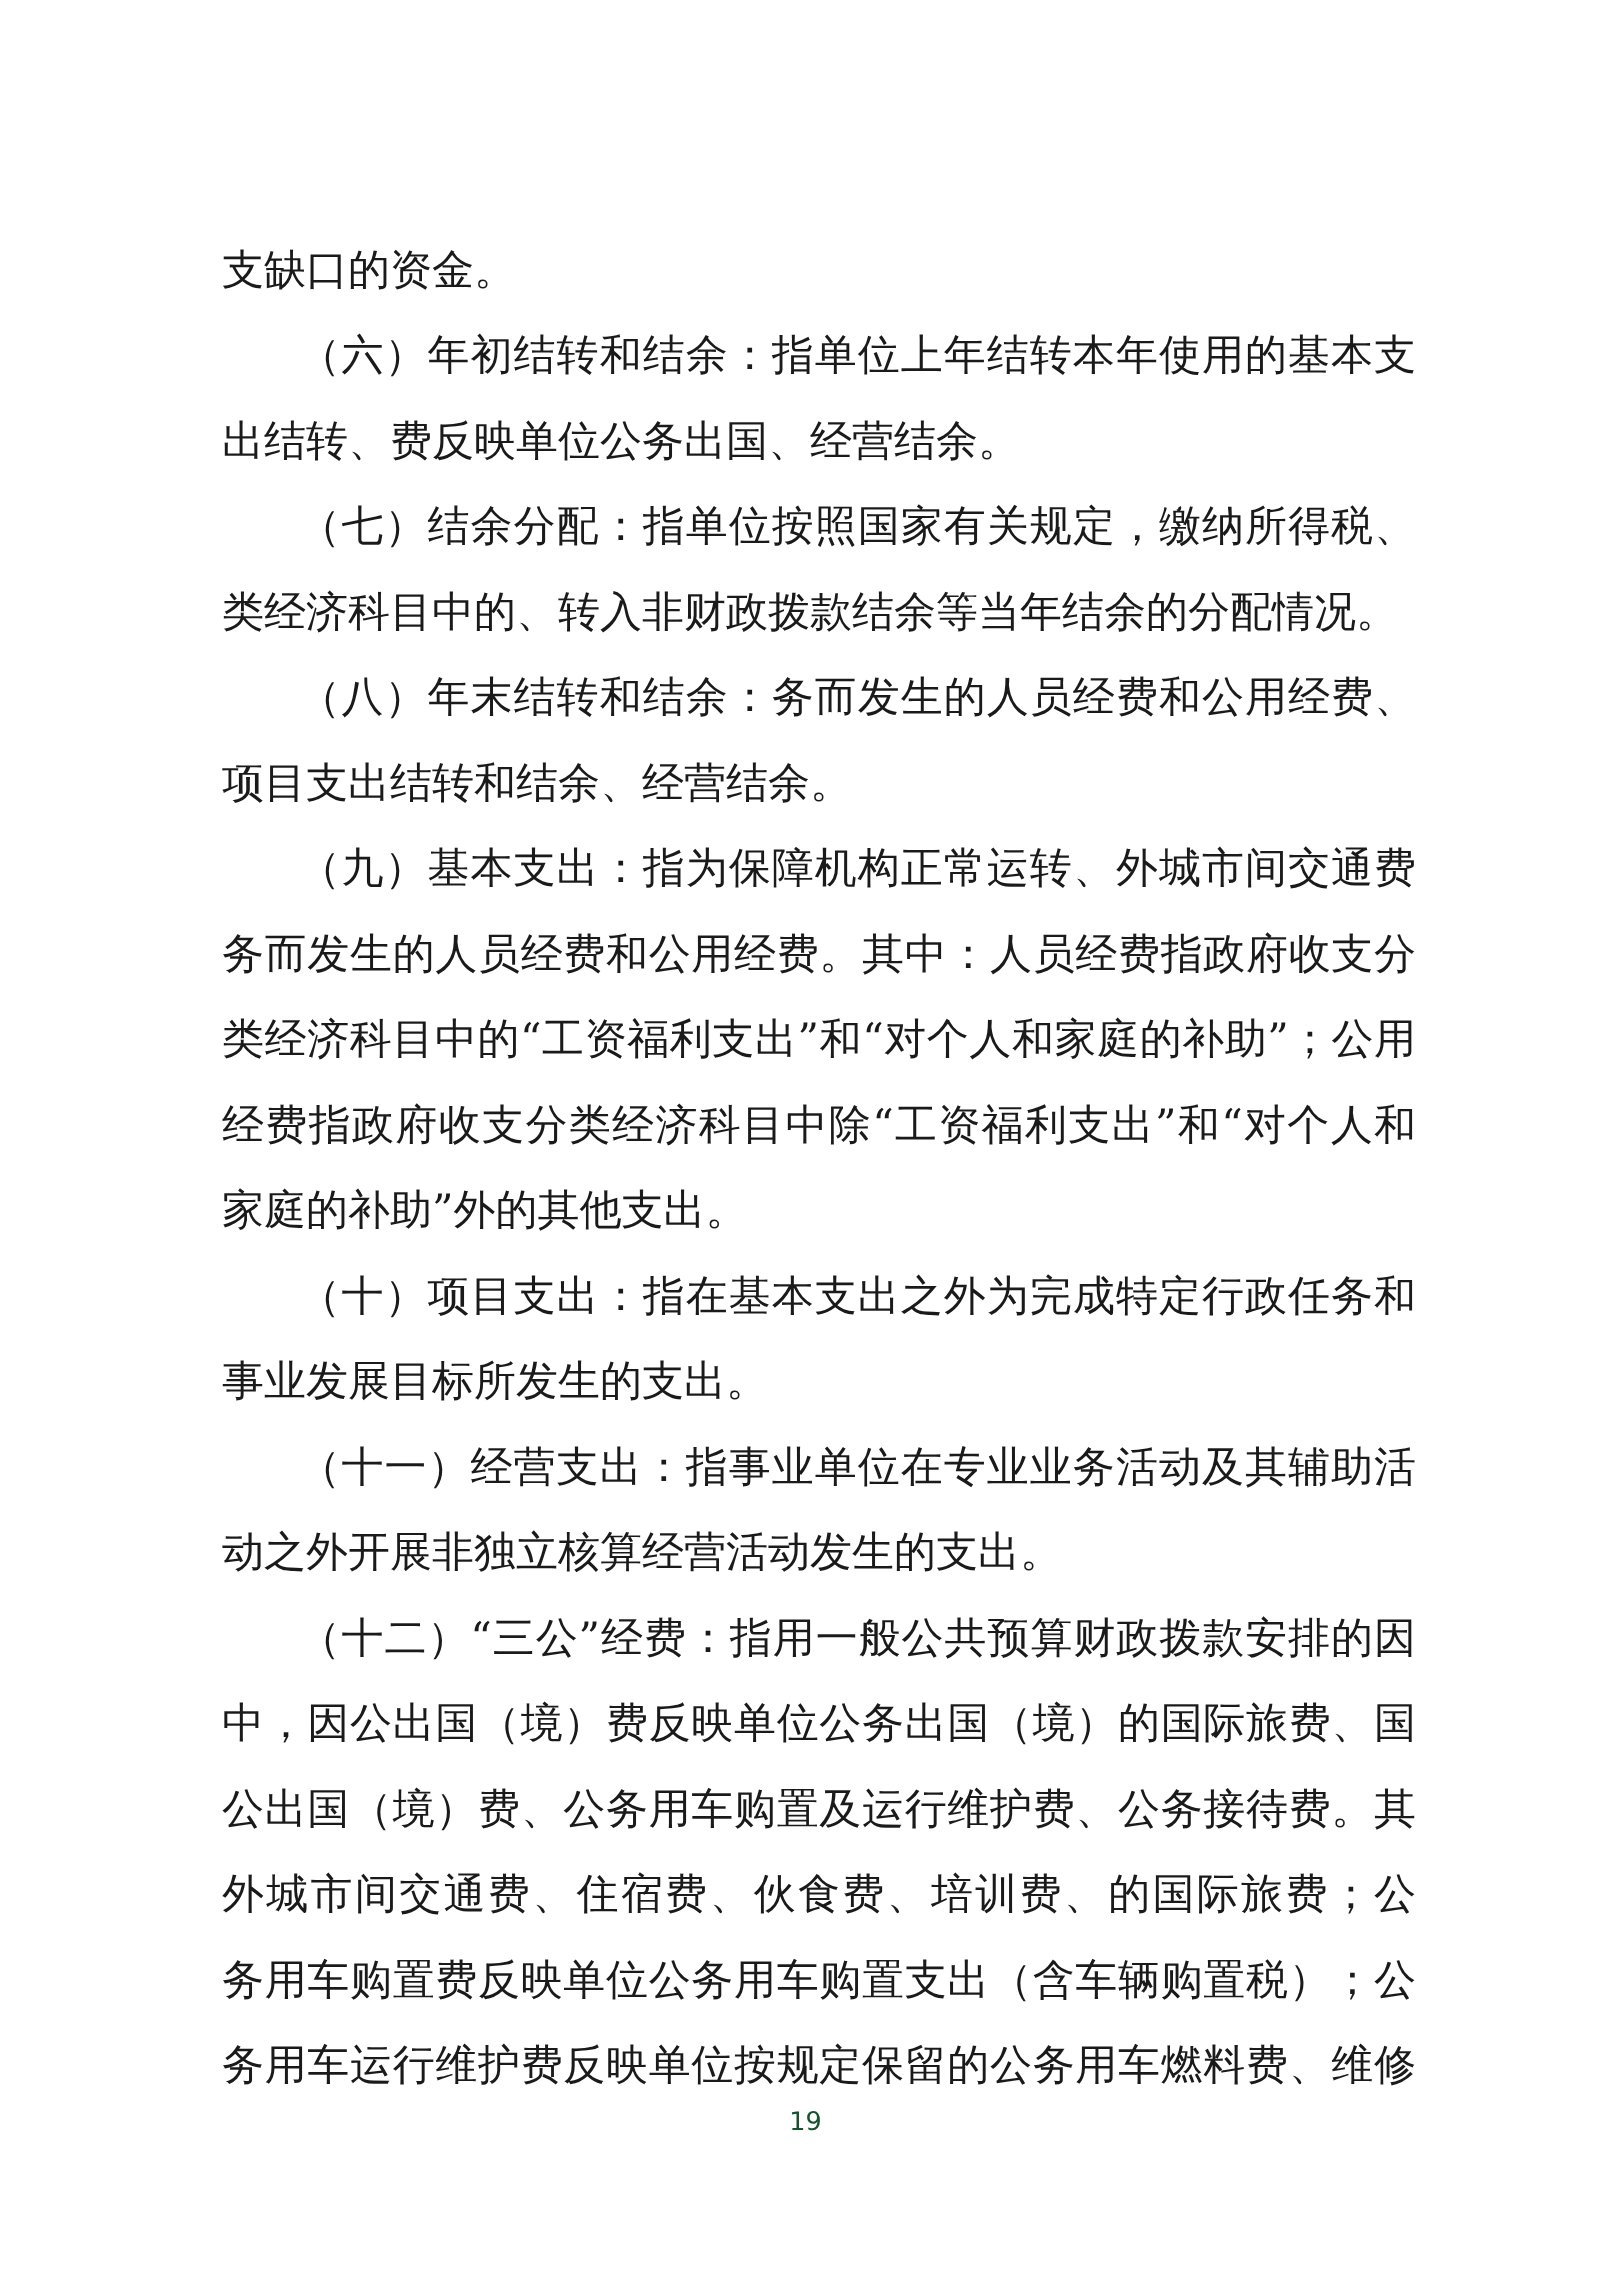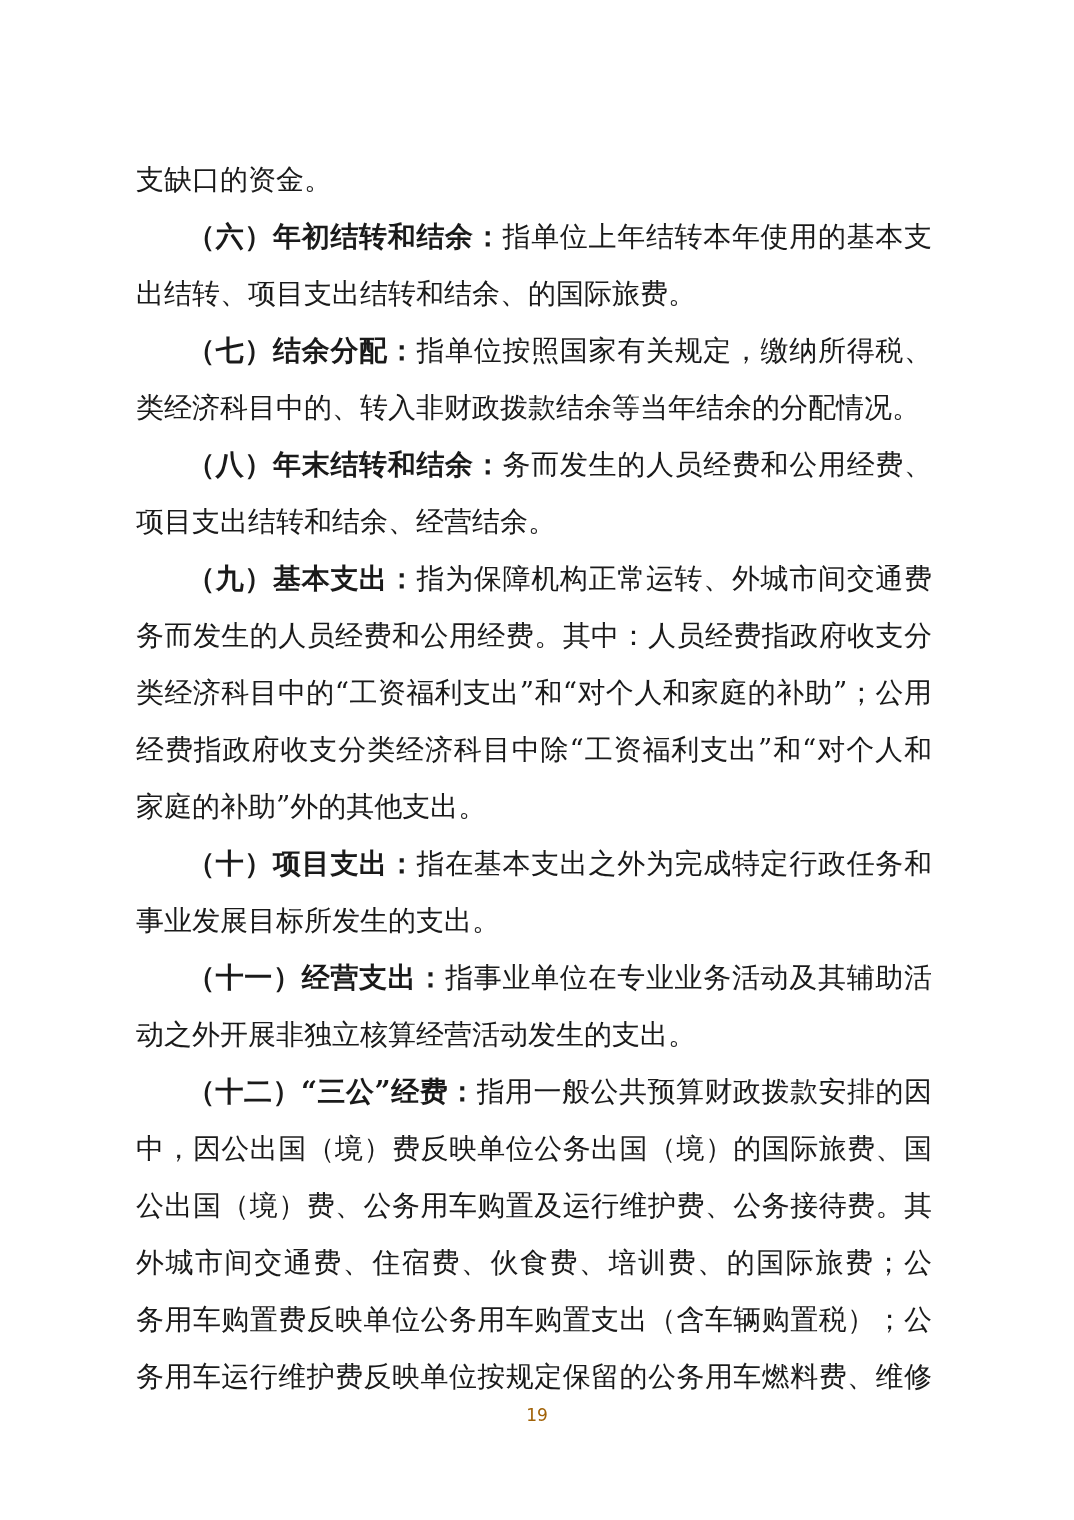--- a/index.html
+++ b/index.html
@@ -11,21 +11,21 @@
     position: relative;
     width: 1074px;
     height: 1520px;
     background: #ffffff;
     color: #1a1a1a;
     font-family: "DejaVu Serif", "Liberation Serif", serif;
     overflow: hidden;
   }
   .text-block {
     position: absolute;
-    left: 136px;
+    left: 148px;
     top: 151px;
     width: 796px;
   }
   .paragraph {
     margin: 0;
     padding: 0;
   }
   .line {
     height: 57px;
     line-height: 57px;
@@ -35,46 +35,46 @@
     text-justify: distribute;
     white-space: nowrap;
   }
   .line.last {
     text-align-last: left;
   }
   .line.indent {
     text-indent: 51px;
   }
   .seg.bold {
-    font-weight: bold;
+    font-weight: normal;
   }
   .page-number {
     position: absolute;
     left: 0;
     top: 1402px;
     width: 1074px;
     height: 26px;
     line-height: 26px;
     text-align: center;
     font-size: 17px;
-    color: #a16207;
+    color: #14532d;
     font-family: "DejaVu Sans", "Liberation Sans", sans-serif;
   }
 </style>
 </head>
 <body>
 
 <div class="page">
   <div class="text-block">
       <div class="paragraph">
         <div class="line last"><span class="seg">支缺口的资金。</span></div>
       </div>
       <div class="paragraph">
         <div class="line indent"><span class="seg bold">（六）年初结转和结余：</span><span class="seg">指单位上年结转本年使用的基本支</span></div>
-        <div class="line last"><span class="seg">出结转、项目支出结转和结余、的国际旅费。</span></div>
+        <div class="line last"><span class="seg">出结转、费反映单位公务出国、经营结余。</span></div>
       </div>
       <div class="paragraph">
         <div class="line indent"><span class="seg bold">（七）结余分配：</span><span class="seg">指单位按照国家有关规定，缴纳所得税、</span></div>
         <div class="line last"><span class="seg">类经济科目中的、转入非财政拨款结余等当年结余的分配情况。</span></div>
       </div>
       <div class="paragraph">
         <div class="line indent"><span class="seg bold">（八）年末结转和结余：</span><span class="seg">务而发生的人员经费和公用经费、</span></div>
         <div class="line last"><span class="seg">项目支出结转和结余、经营结余。</span></div>
       </div>
       <div class="paragraph">

